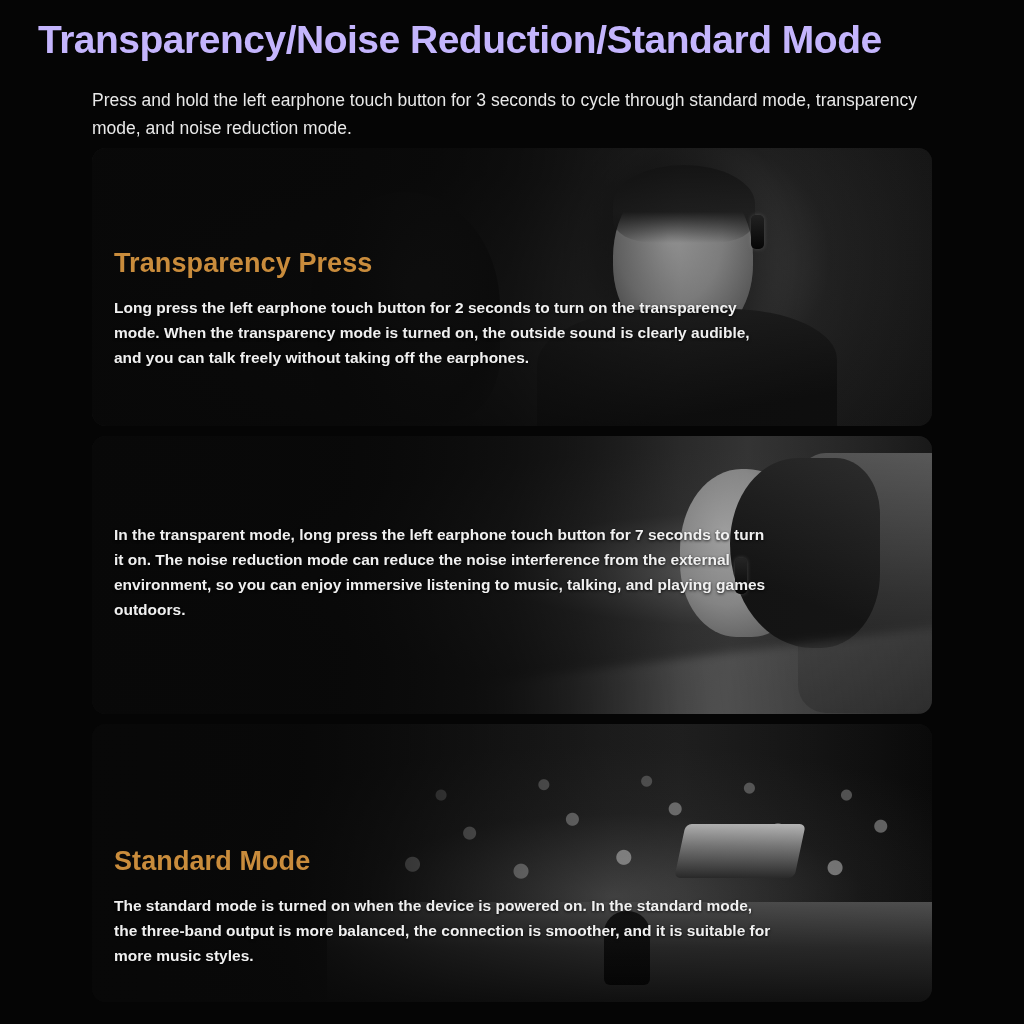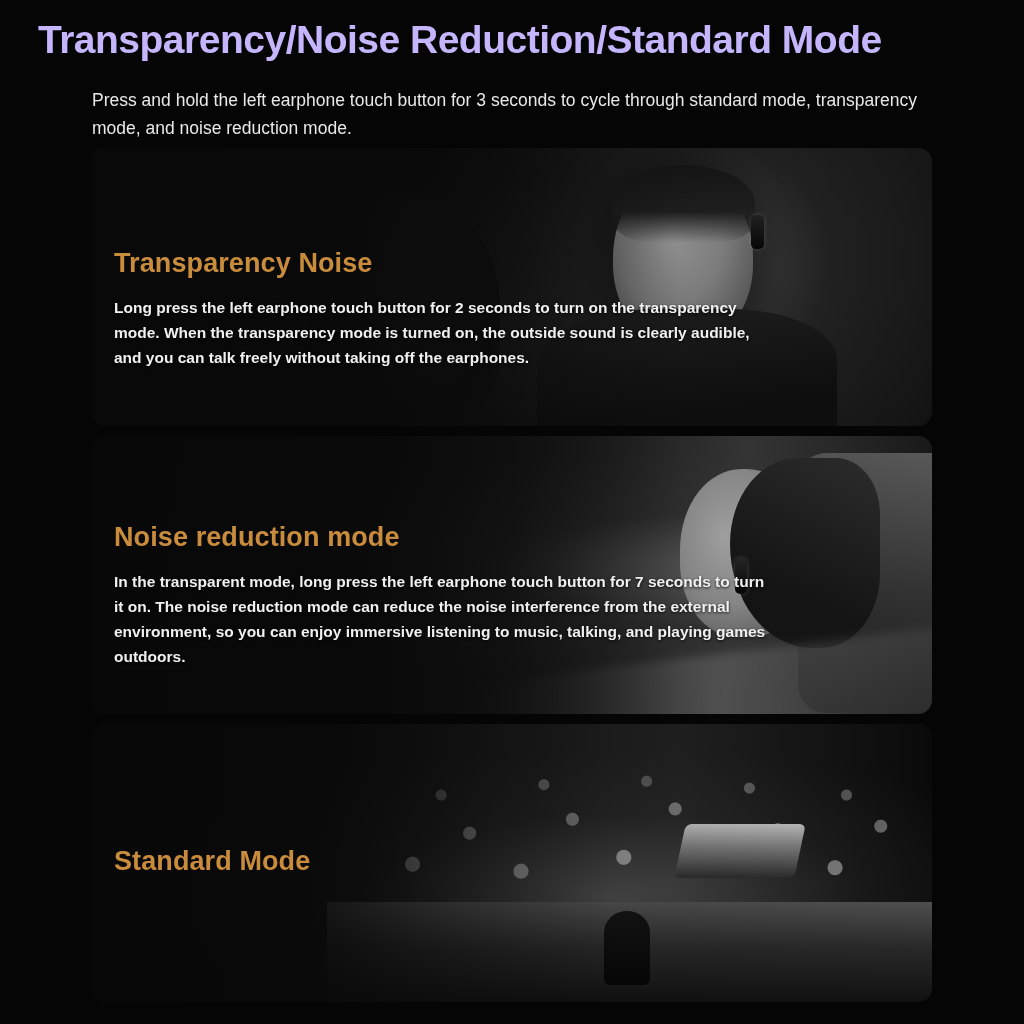--- a/index.html
+++ b/index.html
@@ -291,46 +291,46 @@
   <div class="card card-1">
     <div class="card-photo photo-man">
       <div class="silhouette"></div>
       <div class="head"></div>
       <div class="hair"></div>
       <div class="earbud"></div>
       <div class="body"></div>
     </div>
     <div class="card-scrim"></div>
     <div class="card-content">
-      <h2 class="card-title">Transparency Noise</h2>
+      <h2 class="card-title">Transparency Press</h2>
       <p class="card-body">Long press the left earphone touch button for 2 seconds to turn on the transparency mode. When the transparency mode is turned on, the outside sound is clearly audible, and you can talk freely without taking off the earphones.</p>
     </div>
   </div>
 
   <div class="card card-2">
     <div class="card-photo photo-woman">
       <div class="seat"></div>
       <div class="face"></div>
       <div class="hair"></div>
       <div class="earbud"></div>
       <div class="glare"></div>
     </div>
     <div class="card-scrim"></div>
     <div class="card-content">
-      <h2 class="card-title">Noise reduction mode</h2>
       <p class="card-body">In the transparent mode, long press the left earphone touch button for 7 seconds to turn it on. The noise reduction mode can reduce the noise interference from the external environment, so you can enjoy immersive listening to music, talking, and playing games outdoors.</p>
     </div>
   </div>
 
   <div class="card card-3">
     <div class="card-photo photo-orchestra">
       <div class="stage"></div>
       <div class="crowd"></div>
       <div class="piano"></div>
       <div class="conductor"></div>
     </div>
     <div class="card-scrim"></div>
     <div class="card-content">
       <h2 class="card-title">Standard Mode</h2>
+      <p class="card-body">The standard mode is turned on when the device is powered on. In the standard mode, the three-band output is more balanced, the connection is smoother, and it is suitable for more music styles.</p>
     </div>
   </div>
 
 </div>
 
 </body></html>

